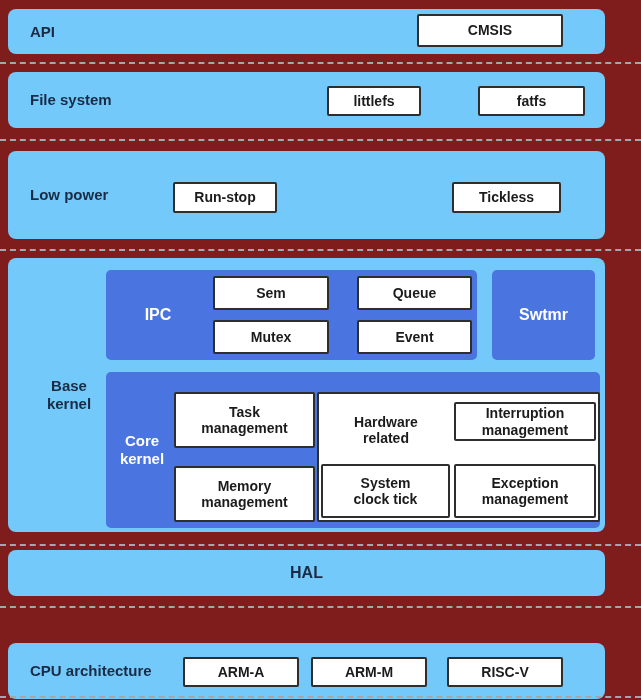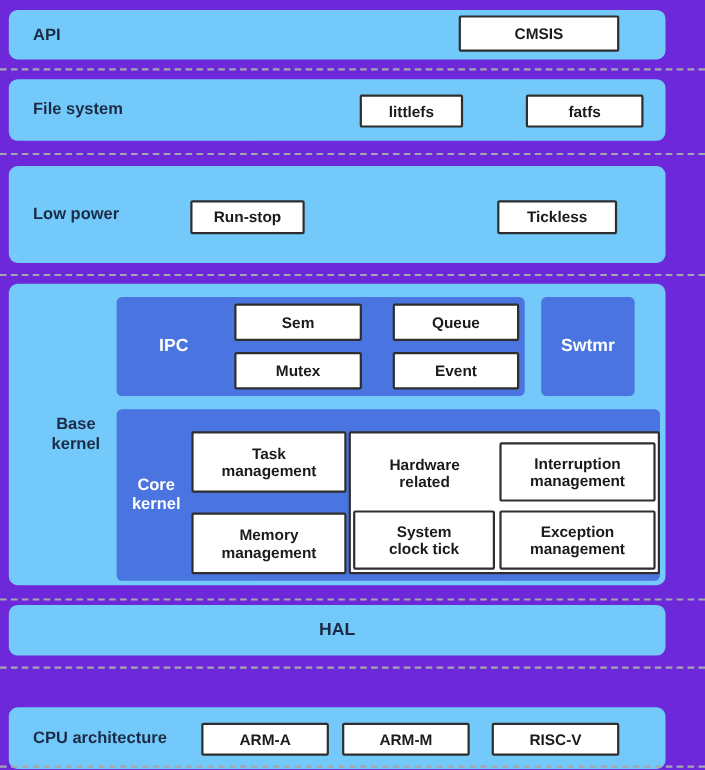--- a/index.html
+++ b/index.html
@@ -1,19 +1,19 @@
 <!DOCTYPE html>
 <html><head>
 <meta charset="utf-8">
 <style>
   * { margin:0; padding:0; box-sizing:border-box; }
   html,body { background:#ffffff; }
   body { font-family:"Liberation Sans", sans-serif; }
   .canvas {
-    position:relative; width:641px; height:700px; background:#6d28d9;
+    position:relative; width:641px; height:700px; background:#7f1d1d;
     overflow:hidden; font-weight:700;
   }
   
   .band {
     position:absolute; left:8px; width:597px;
     background:#73C9FA; border-radius:8px;
   }
   .b-api { top:9px;   height:45px; }
   .b-fs  { top:72px;  height:56px; }
   .b-lp  { top:151px; height:88px; }
@@ -68,36 +68,36 @@
   .x-riscv { left:439px; top:14px; width:116px; height:30px; }
 
   
   .ipc-block { left:98px; top:12px; width:371px; height:90px; }
   .ipc-label { left:0; width:104px; }
   .x-sem   { left:107px; top:6px;  width:116px; height:34px; }
   .x-queue { left:251px; top:6px;  width:115px; height:34px; }
   .x-mutex { left:107px; top:50px; width:116px; height:34px; }
   .x-event { left:251px; top:50px; width:115px; height:34px; }
 
-  .swtmr-block { left:484px; top:12px; width:85px; height:90px;padding-left:19px; }
+  .swtmr-block { left:484px; top:12px; width:103px; height:90px;padding-left:19px; }
   .swtmr-label { left:0; width:100%; }
 
   .ck-block { left:98px; top:114px; width:494px; height:156px; }
   .ck-label { left:0; width:72px; font-size:15px; }
   .x-task   { left:68px; top:20px; width:141px; height:56px; }
   .x-memory { left:68px; top:94px; width:141px; height:56px; }
 
   .hw-box { left:211px; top:20px; width:283px; height:130px; white-space:normal; }
   .hw-label {
     position:absolute; left:2px; top:6px; width:130px; height:60px;
     display:flex; align-items:center; justify-content:center;
     color:#1B1B1B; font-size:14px; font-weight:700; text-align:center;
     white-space:pre-line; line-height:1.15;
   }
-  .x-intr  { left:135px; top:8px;  width:142px; height:54px; }
+  .x-intr  { left:135px; top:8px;  width:142px; height:39px; }
   .x-clock { left:2px;   top:70px; width:129px; height:54px; }
   .x-excp  { left:135px; top:70px; width:142px; height:54px; }
 
   
   .hal-label {
     position:absolute; left:0; top:0; width:100%; height:100%;
     display:flex; align-items:center; justify-content:center;
     color:#1B2B45; font-size:16px; font-weight:700;
   }
 </style>

